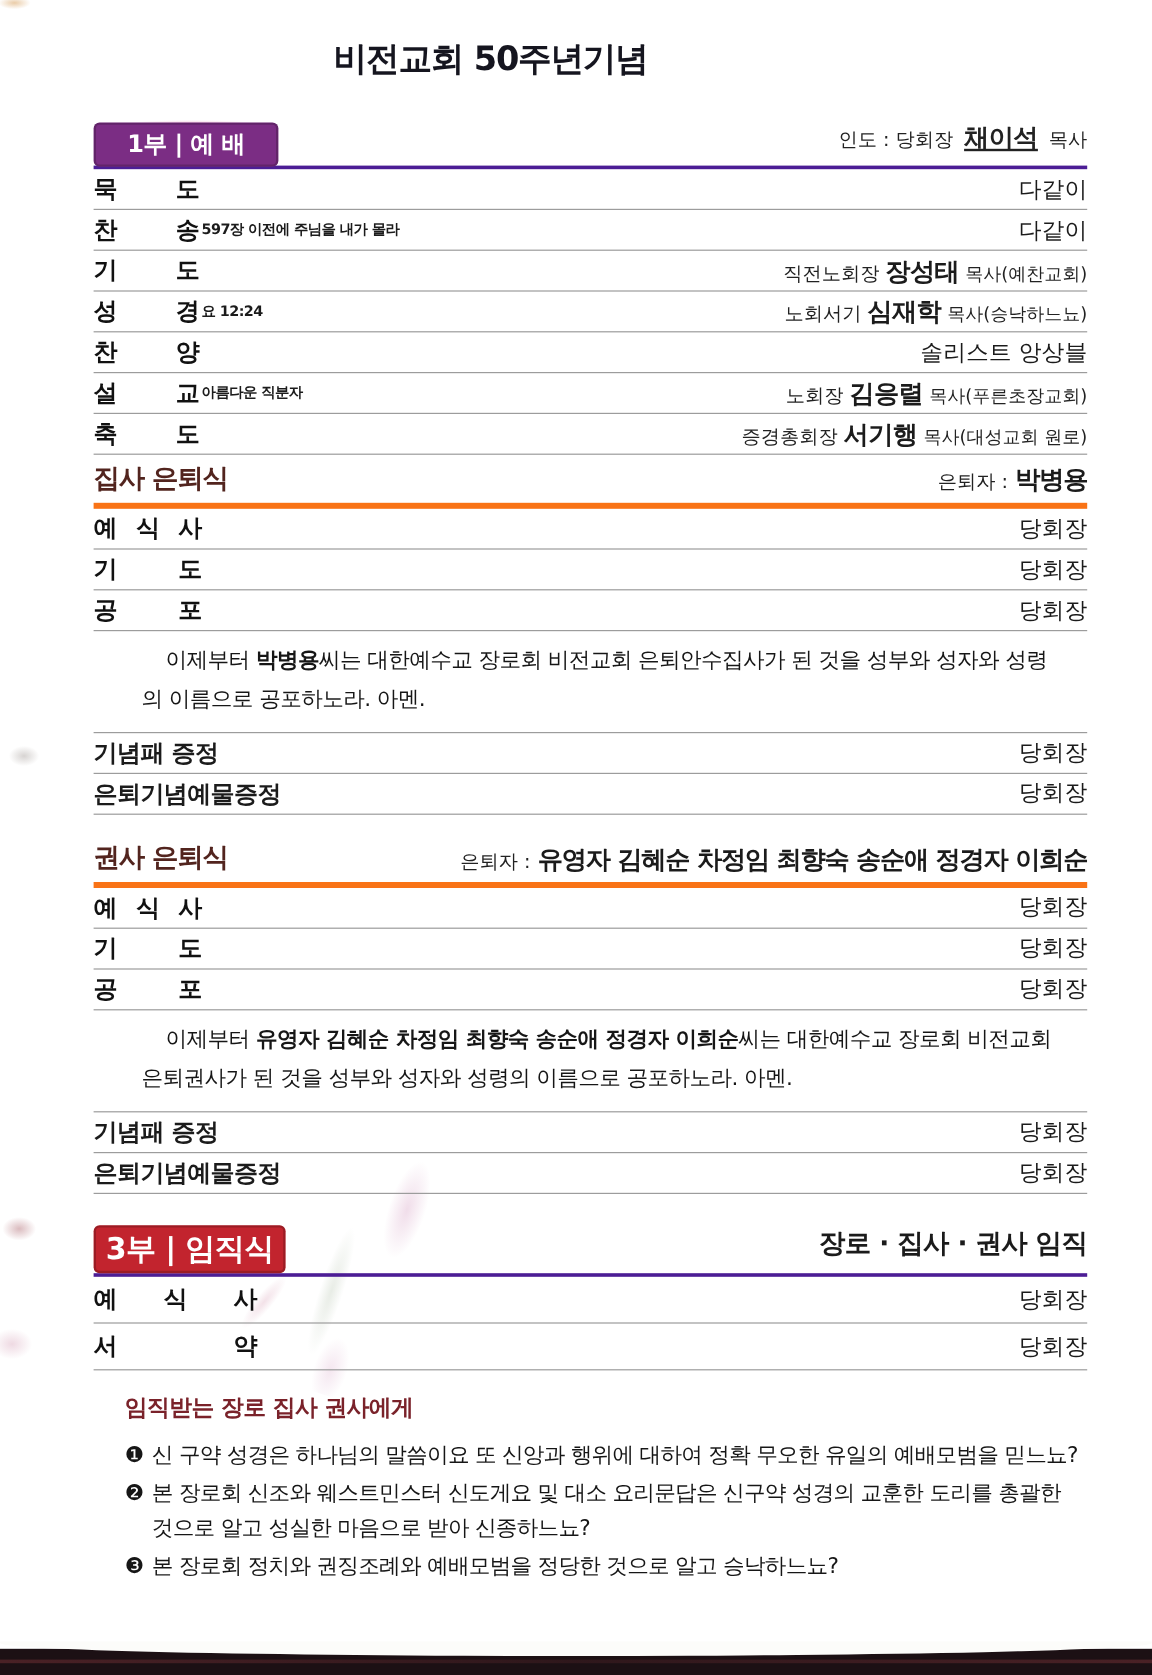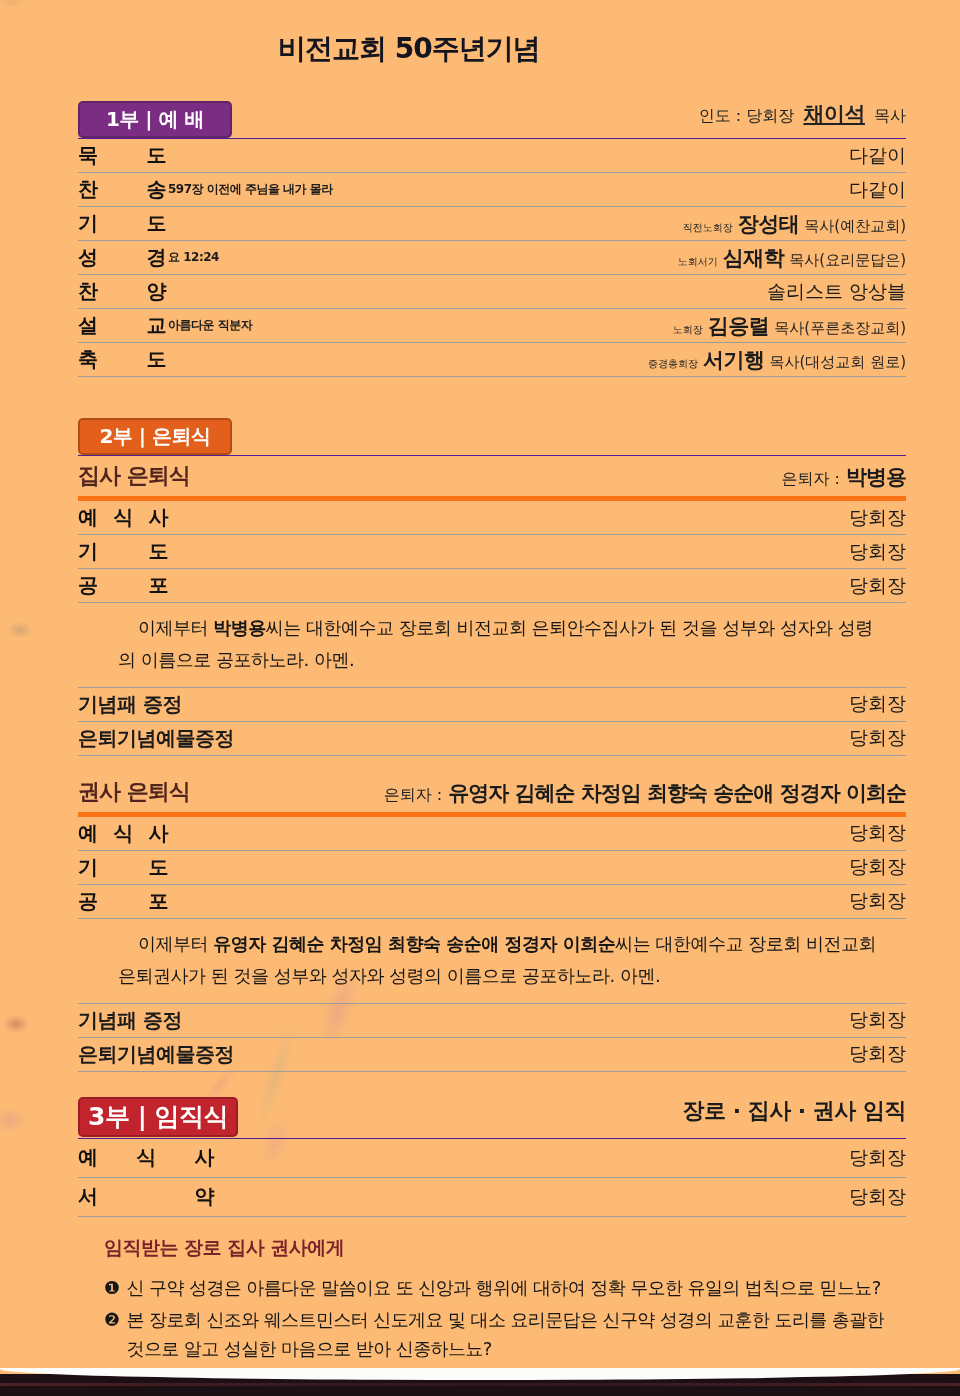--- a/index.html
+++ b/index.html
@@ -6,40 +6,40 @@
   body{
     width:960px;height:1396px;
     background:#e9e7e4;
     font-family:"DejaVu Sans","Liberation Sans",sans-serif;
     color:#1b1b1b;
     overflow:hidden;
   }
   .page{
     position:relative;
     width:960px;height:1396px;
-    background:#fdba74;
+    background:#ffffff;
     overflow:hidden;
   }
   .content{padding:0 54px 0 78px;position:relative;}
 
   
   .title{
     padding-top:30px;
     margin-left:278px;
     white-space:nowrap;
     display:flex;align-items:baseline;gap:20px;
     color:#15151f;
   }
   .title-small{font-size:28px;font-weight:bold;letter-spacing:-1px;}
   .title-large{font-size:37px;font-weight:bold;letter-spacing:-1px;}
 
   
   .pheader{
-    display:flex;justify-content:space-between;align-items:flex-start;
-    border-bottom:1px solid #4c1d95;
+    display:flex;justify-content:space-between;align-items:center;
+    border-bottom:3px solid #4c1d95;
     height:38px;position:relative;
   }
   .badge{
     display:flex;align-items:center;justify-content:center;
     width:154px;height:37px;
     color:#fff;font-size:20px;font-weight:bold;
     border-radius:5px;
     letter-spacing:-0.5px;
     box-shadow:inset 0 0 0 2px rgba(0,0,0,.20);
     position:relative;top:1px;
@@ -68,21 +68,21 @@
   .spread{display:flex;justify-content:space-between;}
   .w-s{width:88px;}
   .w-m{width:90px;}
   .w-l{width:136px;}
   .pcenter{
     position:absolute;left:90px;right:230px;
     font-size:12px;font-weight:bold;letter-spacing:-0.5px;
     pointer-events:none;white-space:nowrap;
   }
   .pright{font-size:19px;white-space:nowrap;display:flex;align-items:baseline;}
-  .pright .role{font-size:10px;color:#222;}
+  .pright .role{font-size:16px;color:#222;}
   .pright .name{font-size:21px;font-weight:bold;margin:0 5px;letter-spacing:-0.5px;}
   .pright .suffix{font-size:15px;color:#222;}
   .pright span:empty{display:none;}
 
   
   .subheader{
     display:flex;justify-content:space-between;align-items:flex-end;
     height:40px;
     border-bottom:5px solid #f97316;
   }
@@ -219,21 +219,21 @@
     </div>
     <div class="prow">
       <span class="plabel spread w-s">
           <span>성</span>
           <span>경</span>
         </span>
       <span class="pcenter">요 12:24</span>
       <span class="pright">
           <span class="role">노회서기</span>
           <span class="name">심재학</span>
-          <span class="suffix">목사(요리문답은)</span>
+          <span class="suffix">목사(승낙하느뇨)</span>
         </span>
     </div>
     <div class="prow">
       <span class="plabel spread w-s">
           <span>찬</span>
           <span>양</span>
         </span>
       <span class="pcenter"></span>
       <span class="pright">
           <span>솔리스트 앙상블</span>
@@ -257,24 +257,20 @@
           <span>도</span>
         </span>
       <span class="pcenter"></span>
       <span class="pright">
           <span class="role">증경총회장</span>
           <span class="name">서기행</span>
           <span class="suffix">목사(대성교회 원로)</span>
         </span>
     </div>
 
-    <div class="pheader mt-p2">
-      <div class="badge badge-2">2부 | 은퇴식</div>
-      <div></div>
-    </div>
 
     <div class="subheader">
       <span class="sub-title">집사 은퇴식</span>
       <span class="sub-right">
         <span class="ret-label">은퇴자 :</span>
         <span class="ret-names">박병용</span>
       </span>
     </div>
     <div class="prow">
       <span class="plabel spread w-m">
@@ -392,21 +388,21 @@
         </span>
       <span class="pright">
           <span>당회장</span>
         </span>
     </div>
 
     <div class="vows">
       <div class="vow-heading">임직받는 장로 집사 권사에게</div>
       <div class="vow-item">
         <span class="vow-num">❶</span>
-        <span class="vow-text">신 구약 성경은 아름다운 말씀이요 또 신앙과 행위에 대하여 정확 무오한 유일의 법칙으로 믿느뇨?</span>
+        <span class="vow-text">신 구약 성경은 하나님의 말씀이요 또 신앙과 행위에 대하여 정확 무오한 유일의 예배모범을 믿느뇨?</span>
       </div>
       <div class="vow-item">
         <span class="vow-num">❷</span>
         <span class="vow-text">본 장로회 신조와 웨스트민스터 신도게요 및 대소 요리문답은 신구약 성경의 교훈한 도리를 총괄한 것으로 알고 성실한 마음으로 받아 신종하느뇨?</span>
       </div>
       <div class="vow-item">
         <span class="vow-num">❸</span>
         <span class="vow-text">본 장로회 정치와 권징조례와 예배모범을 정당한 것으로 알고 승낙하느뇨?</span>
       </div>
     </div>

